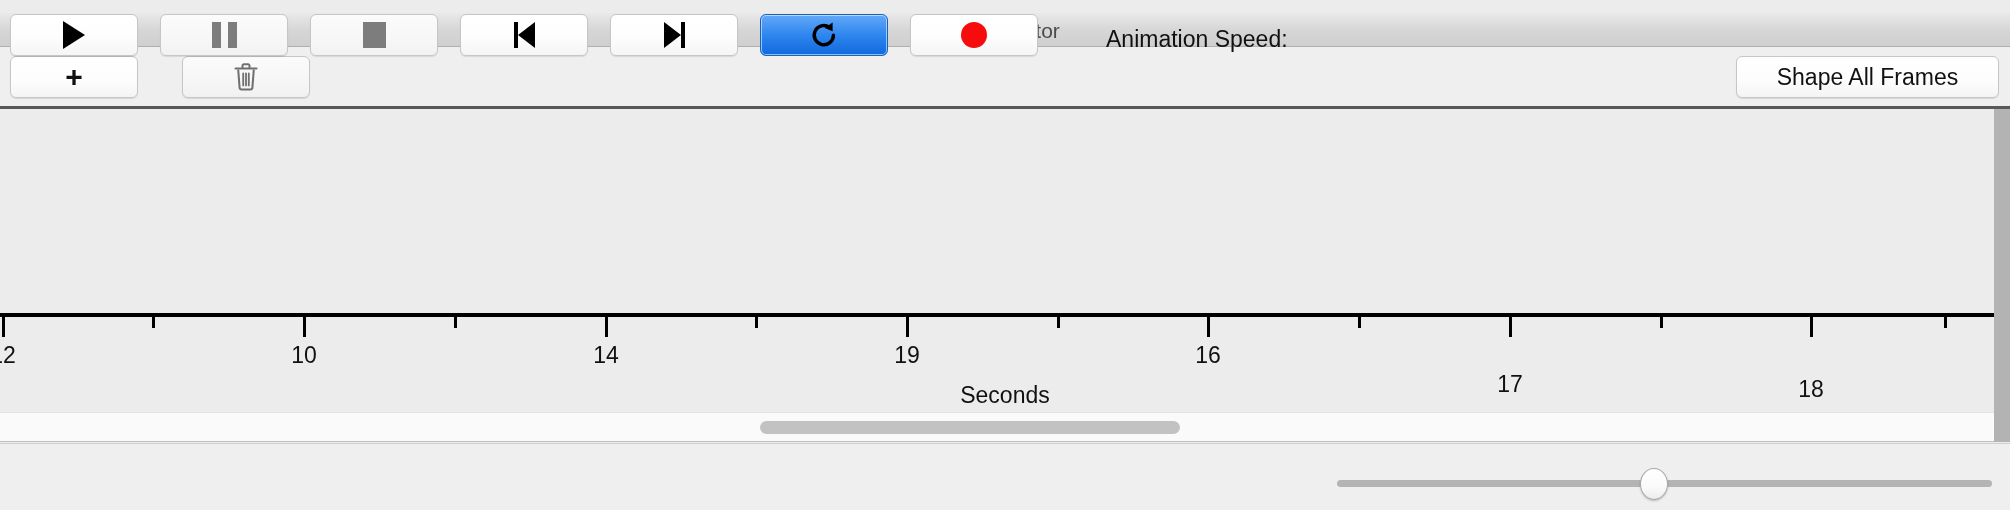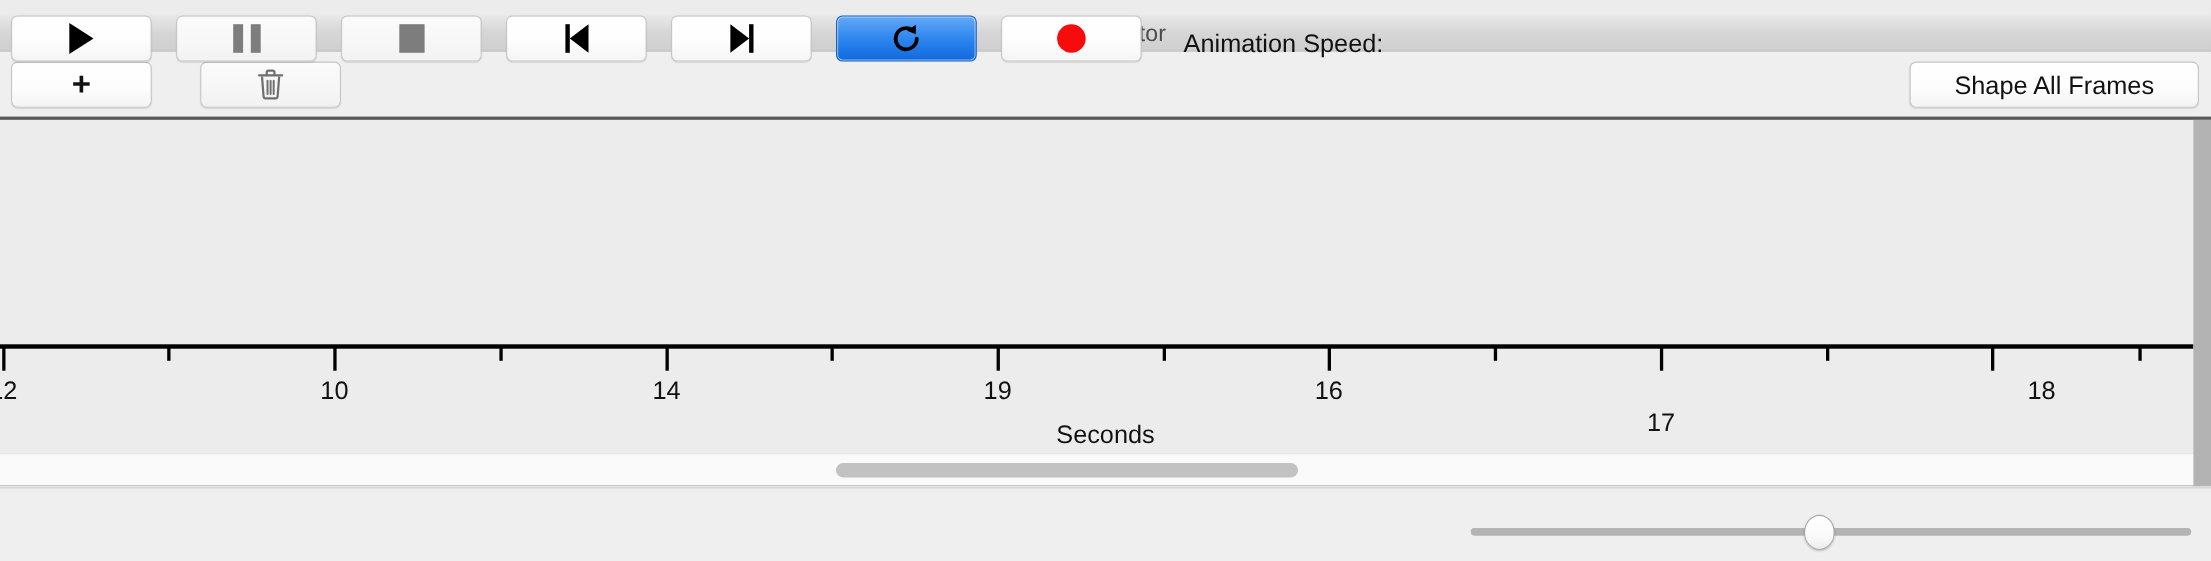--- a/index.html
+++ b/index.html
@@ -158,21 +158,21 @@
   }
   #pb-play   { left: 10px;   width: 128px; }
   #pb-pause  { left: 160px;  width: 128px; }
   #pb-stop   { left = 0; left: 310px;  width: 128px; }
   #pb-first  { left: 460px;  width: 128px; }
   #pb-last   { left: 610px;  width: 128px; }
   #pb-loop   { left: 760px;  width: 128px; }
   #pb-record { left: 910px;  width: 128px; }
 
   .speed-label {
-    position: absolute; left: 1076px; top: 26px;
+    position: absolute; left: 1106px; top: 26px;
     font-size: 23px; color: #111;
   }
   .slider-track {
     position: absolute; left: 1337px; top: 480px; width: 655px; height: 7px;
     background: #b4b4b4; border-radius: 4px;
   }
   .slider-thumb {
     position: absolute; left: 1640px; top: 468px; width: 28px; height: 32px;
     background: linear-gradient(to bottom, #ffffff 0%, #fafafa 60%, #ededed 100%);
     border: 1px solid #a9a9a9; border-radius: 50%;
@@ -427,21 +427,21 @@
         <div class="tick-label" style="left: 304px;">10</div>
         <div class="tick major" style="left: 605px;"></div>
         <div class="tick-label" style="left: 606px;">14</div>
         <div class="tick major" style="left: 906px;"></div>
         <div class="tick-label" style="left: 907px;">19</div>
         <div class="tick major" style="left: 1207px;"></div>
         <div class="tick-label" style="left: 1208px;">16</div>
         <div class="tick major" style="left: 1509px;"></div>
         <div class="tick-label" style="left: 1510px; margin-top: 29px;">17</div>
         <div class="tick major" style="left: 1810px;"></div>
-        <div class="tick-label" style="left: 1856px;">18</div>
+        <div class="tick-label" style="left: 1811px; margin-top: 34px;">18</div>
         <div class="tick minor" style="left: 152px;"></div>
         <div class="tick minor" style="left: 454px;"></div>
         <div class="tick minor" style="left: 755px;"></div>
         <div class="tick minor" style="left: 1057px;"></div>
         <div class="tick minor" style="left: 1358px;"></div>
         <div class="tick minor" style="left: 1660px;"></div>
         <div class="tick minor" style="left: 1944px;"></div>
       </div>
     <div class="axis-title">Seconds</div>
   </div>

